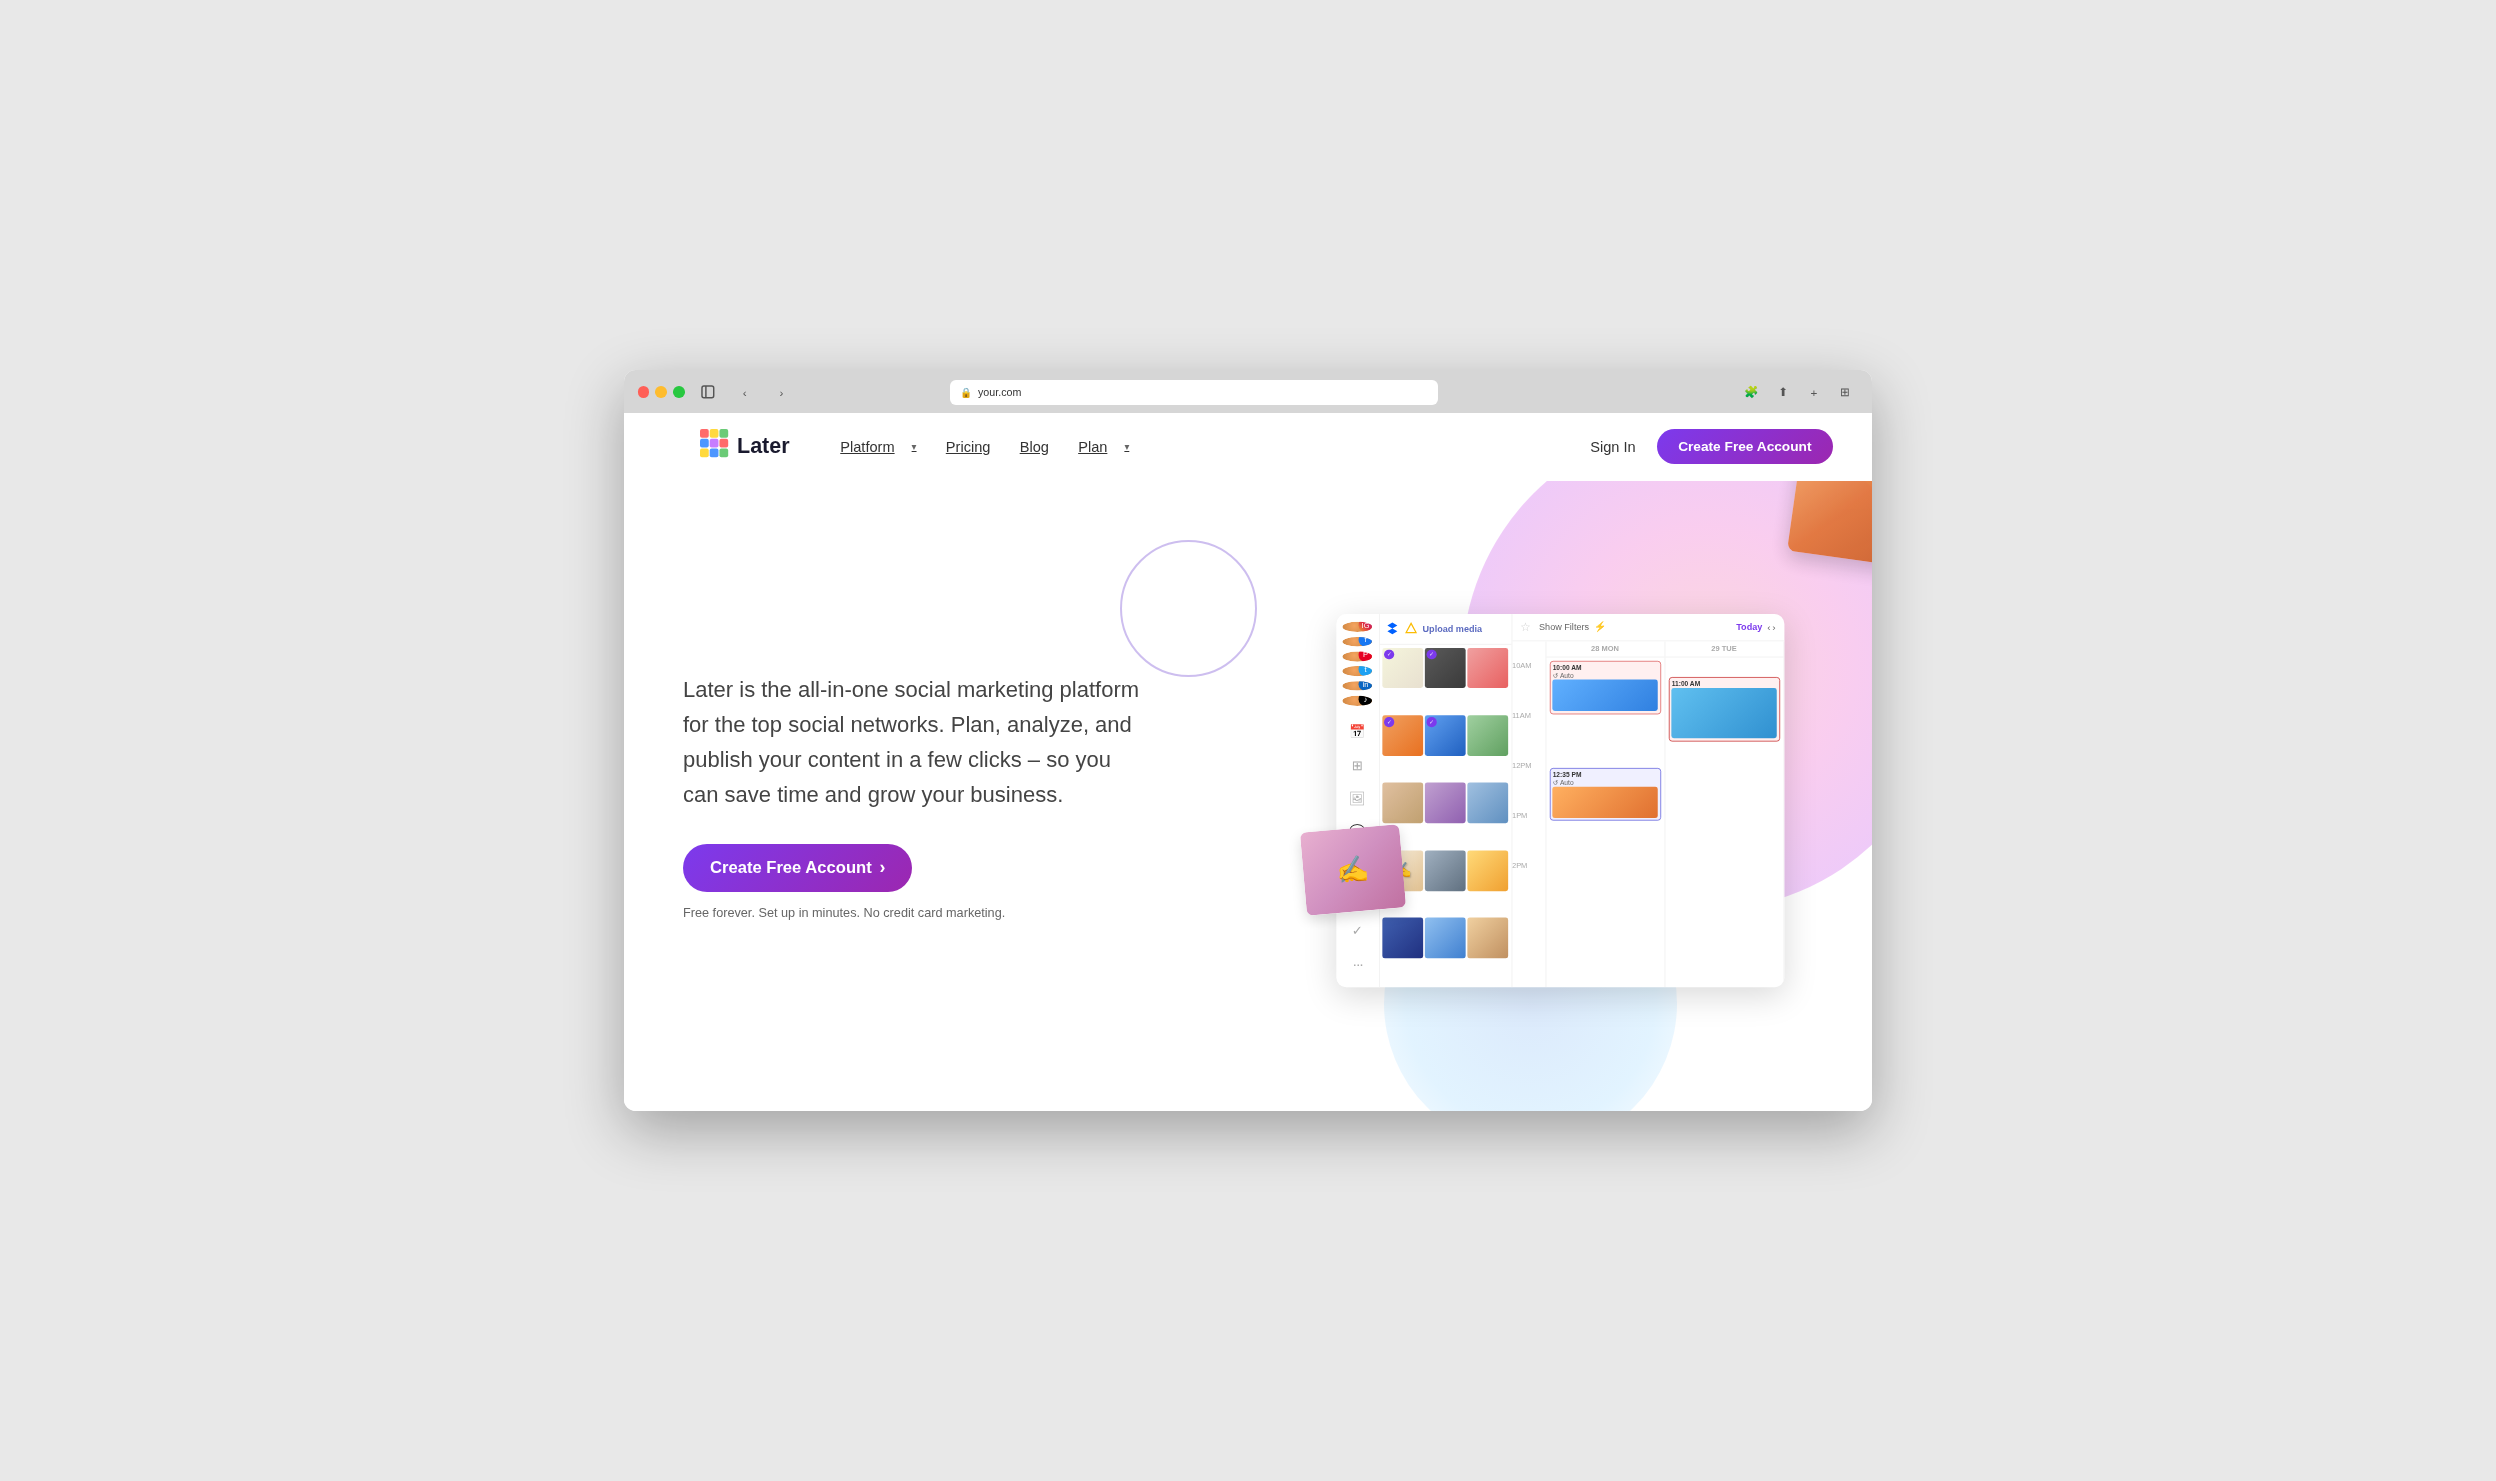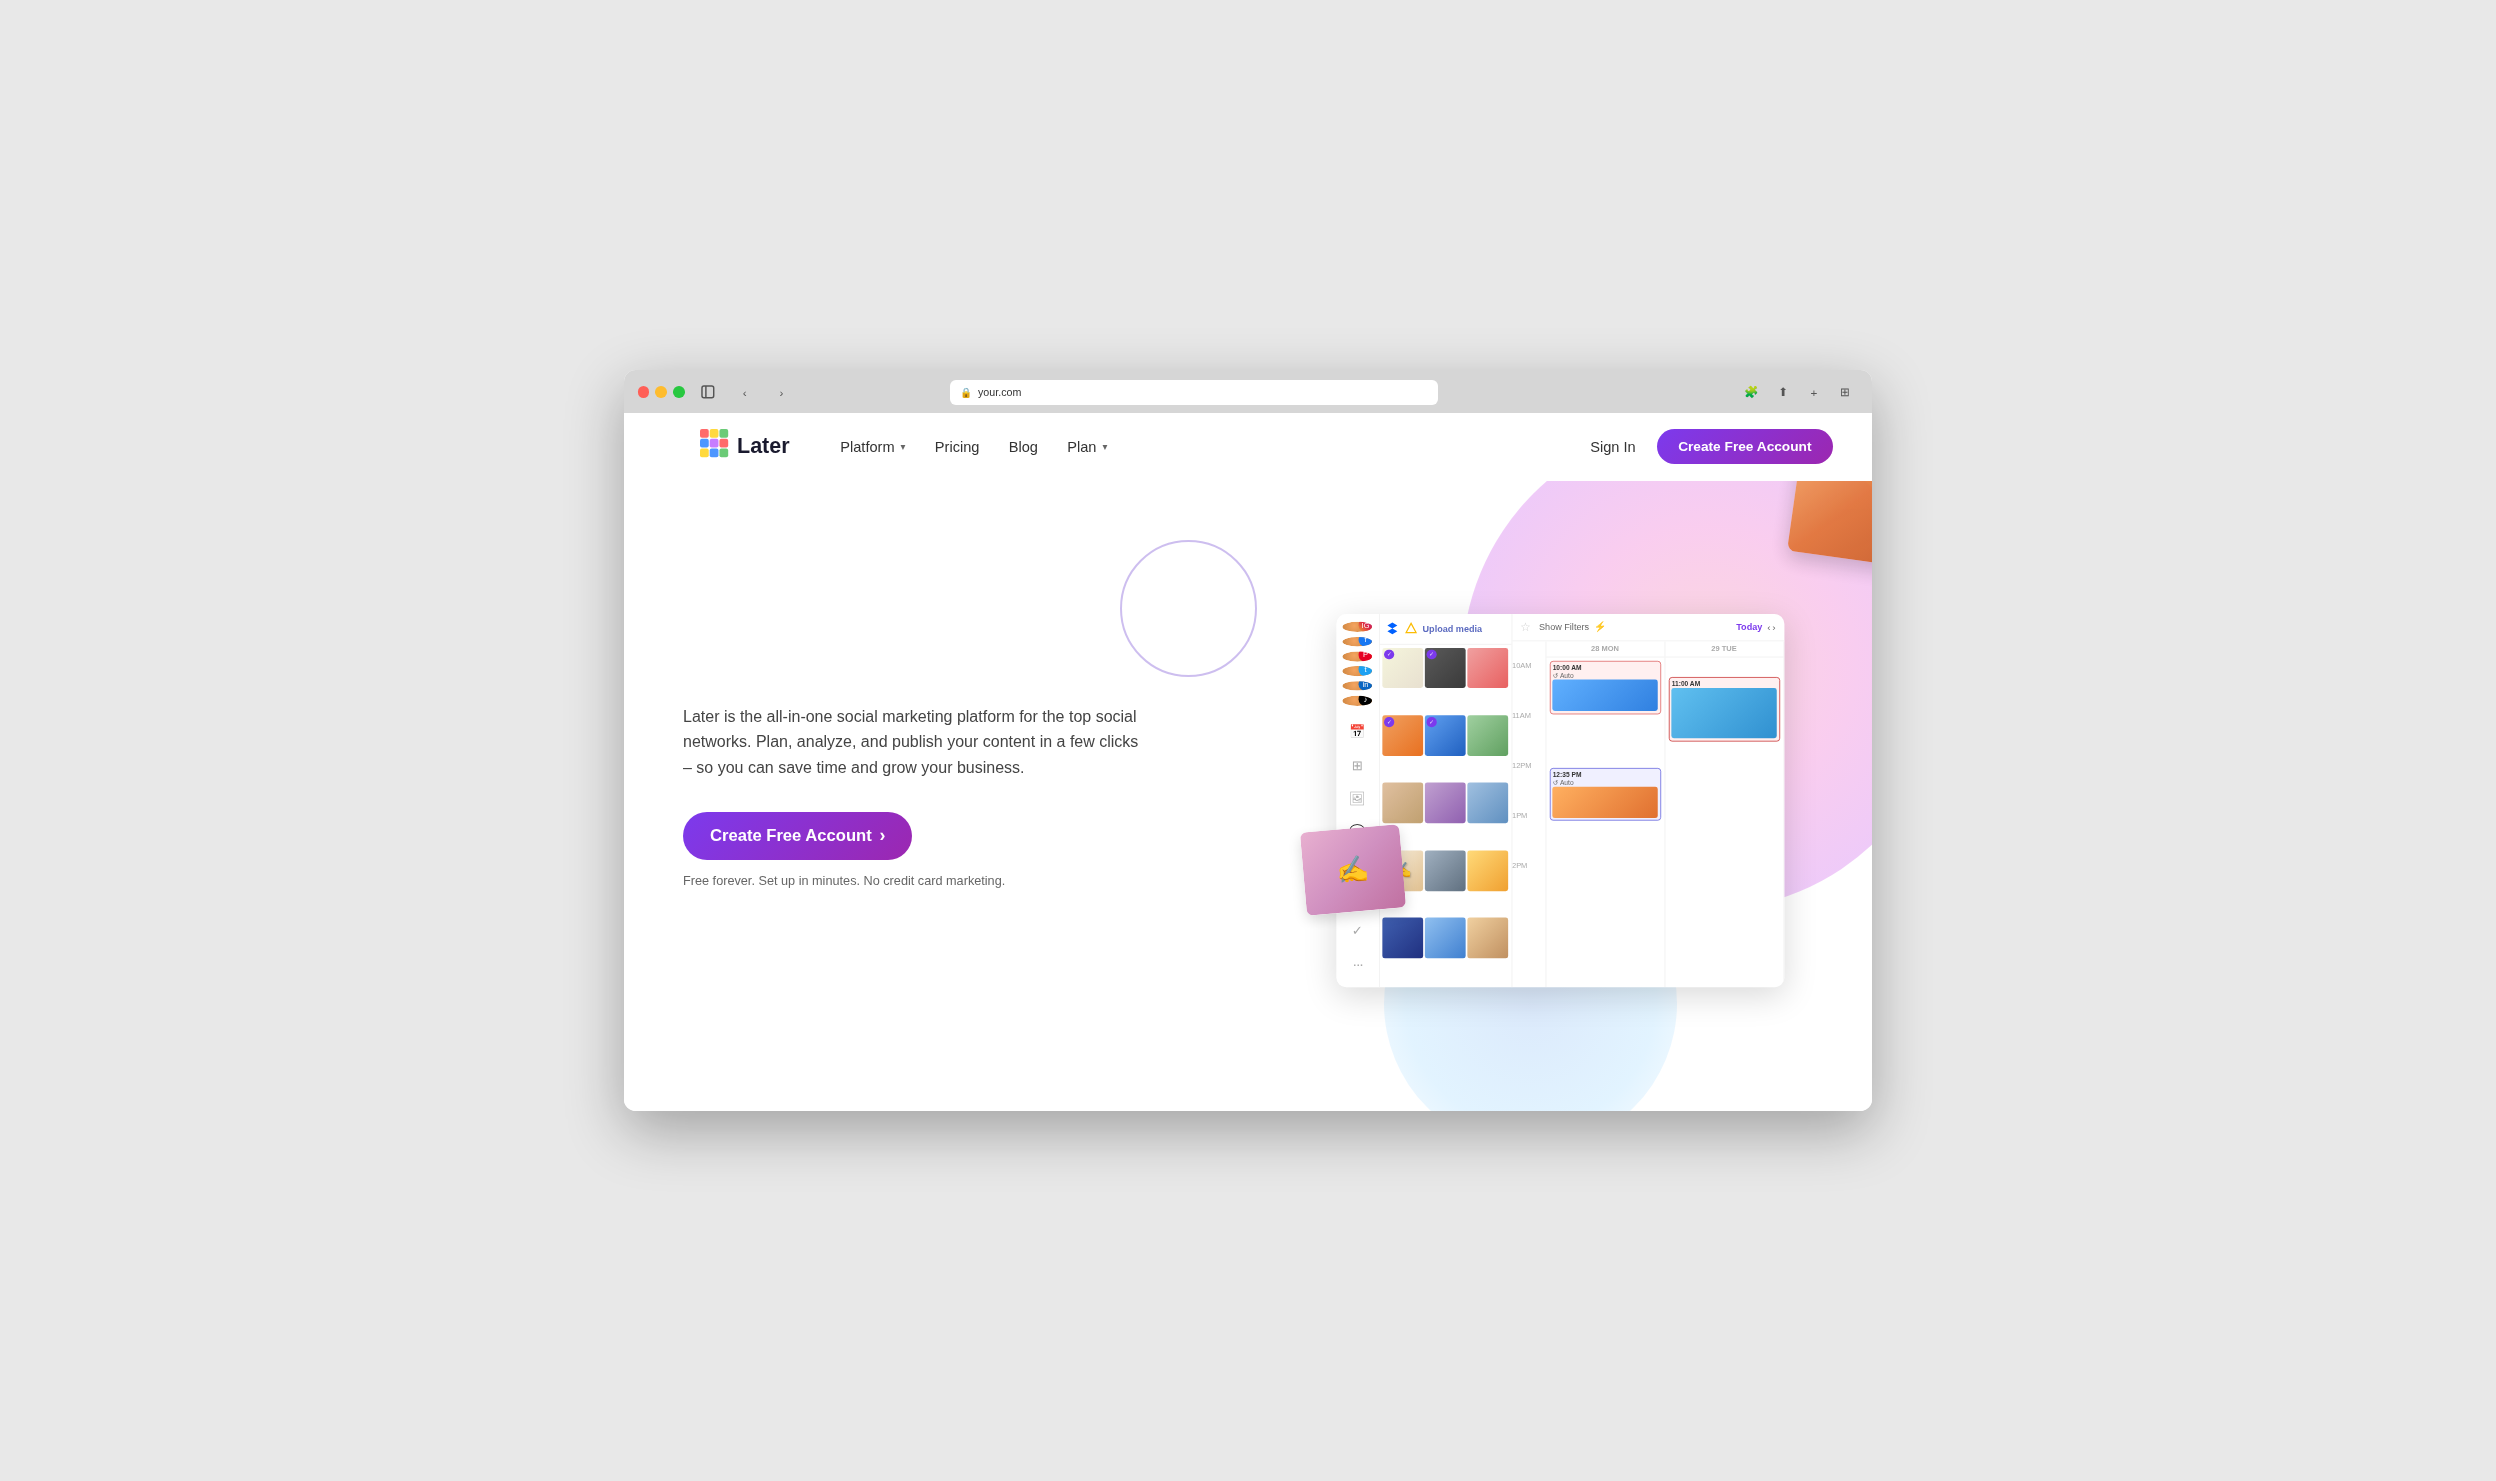--- a/index.html
+++ b/index.html
@@ -21,37 +21,37 @@
 
     
     .page { flex: 1; overflow: hidden; background: #fff; position: relative; }
 
     
     .navbar { display: flex; align-items: center; padding: 0 39px; height: 68px; background: #fff; z-index: 10; position: relative; }
     .logo { display: flex; align-items: center; gap: 2px; margin-right: 39px; text-decoration: none; padding-left: 37px; }
     .logo-icon { width: 35px; height: 35px; }
     .logo-text { font-size: 21.5px; font-weight: 700; color: #1a1a2e; }
     .nav-links { display: flex; align-items: center; gap: 5.9px; }
-    .nav-link { display: flex; align-items: center; gap: 6px; padding: 7.8px 11.7px; font-size: 14.6px; color: #333; cursor: pointer; border: none; background: none; font-family: inherit; }
+    .nav-link { display: flex; align-items: center; gap: 17px; padding: 7.8px 11.7px; font-size: 14.6px; color: #333; cursor: pointer; border: none; background: none; font-family: inherit; text-decoration: underline; }
     .chevron { font-size: 9.8px; color: #666; }
     .nav-right { margin-left: auto; display: flex; align-items: center; gap: 21px; }
     .sign-in { font-size: 14.6px; color: #333; cursor: pointer; background: none; border: none; font-family: inherit; }
     .cta-btn { background: linear-gradient(135deg, #7c3aed, #9c27b0); color: #fff; border: none; border-radius: 29px; padding: 9.8px 21.5px; font-size: 13.7px; font-weight: 600; cursor: pointer; font-family: inherit; }
 
     
     .hero { display: flex; position: relative; height: calc(100% - 68px); overflow: hidden; }
     .hero-bg { position: absolute; top: 0; right: 0; width: 65%; height: 100%; z-index: 0; }
     .hero-bg-circle-pink { position: absolute; top: -59px; right: -78px; width: 488px; height: 488px; border-radius: 50%; background: radial-gradient(circle, #f9c6d0 0%, #f7b8e8 40%, #e8b4f5 70%, transparent 100%); opacity: 0.7; }
     .hero-bg-circle-blue { position: absolute; bottom: -39px; right: 195px; width: 293px; height: 293px; border-radius: 50%; background: radial-gradient(circle, #b8d4f8 0%, #c5e8ff 60%, transparent 100%); opacity: 0.5; }
     .hero-bg-outline-circle { position: absolute; top: 59px; left: 59px; width: 137px; height: 137px; border-radius: 50%; border: 2px solid #9c7de0; opacity: 0.5; }
 
     
     .hero-left { width: 50%; padding: 39px 39px 39px 59px; display: flex; flex-direction: column; justify-content: center; position: relative; z-index: 5; }
     .hero-headline { font-size: 43px; font-weight: 800; color: #1a1a2e; line-height: 1.15; margin-bottom: 19.5px; }
-    .hero-sub { font-size: 16px; color: #444; line-height: 1.6; margin-bottom: 31px; max-width: 468px; }
+    .hero-sub { font-size: 22px; color: #444; line-height: 1.6; margin-bottom: 31px; max-width: 468px; }
     .hero-cta { display: inline-flex; align-items: center; gap: 7.8px; background: linear-gradient(135deg, #7c3aed, #9c27b0); color: #fff; border: none; border-radius: 29px; padding: 13.7px 27px; font-size: 16.6px; font-weight: 700; cursor: pointer; font-family: inherit; width: fit-content; margin-bottom: 13.7px; }
     .hero-cta-arrow { font-size: 17.6px; }
     .hero-fine-print { font-size: 12.7px; color: #666; }
 
     
     .hero-right { width: 50%; position: relative; z-index: 5; display: flex; align-items: center; justify-content: center; }
     .app-mockup { position: relative; width: 566px; height: 468px; transform: scale(0.85); transform-origin: center center; }
 
     
     .app-panel { position: absolute; top: 19.5px; left: 19.5px; width: 527px; height: 439px; background: #fff; border-radius: 11.7px; box-shadow: 0 9.8px 39px rgba(0,0,0,0.15); display: flex; overflow: hidden; }

